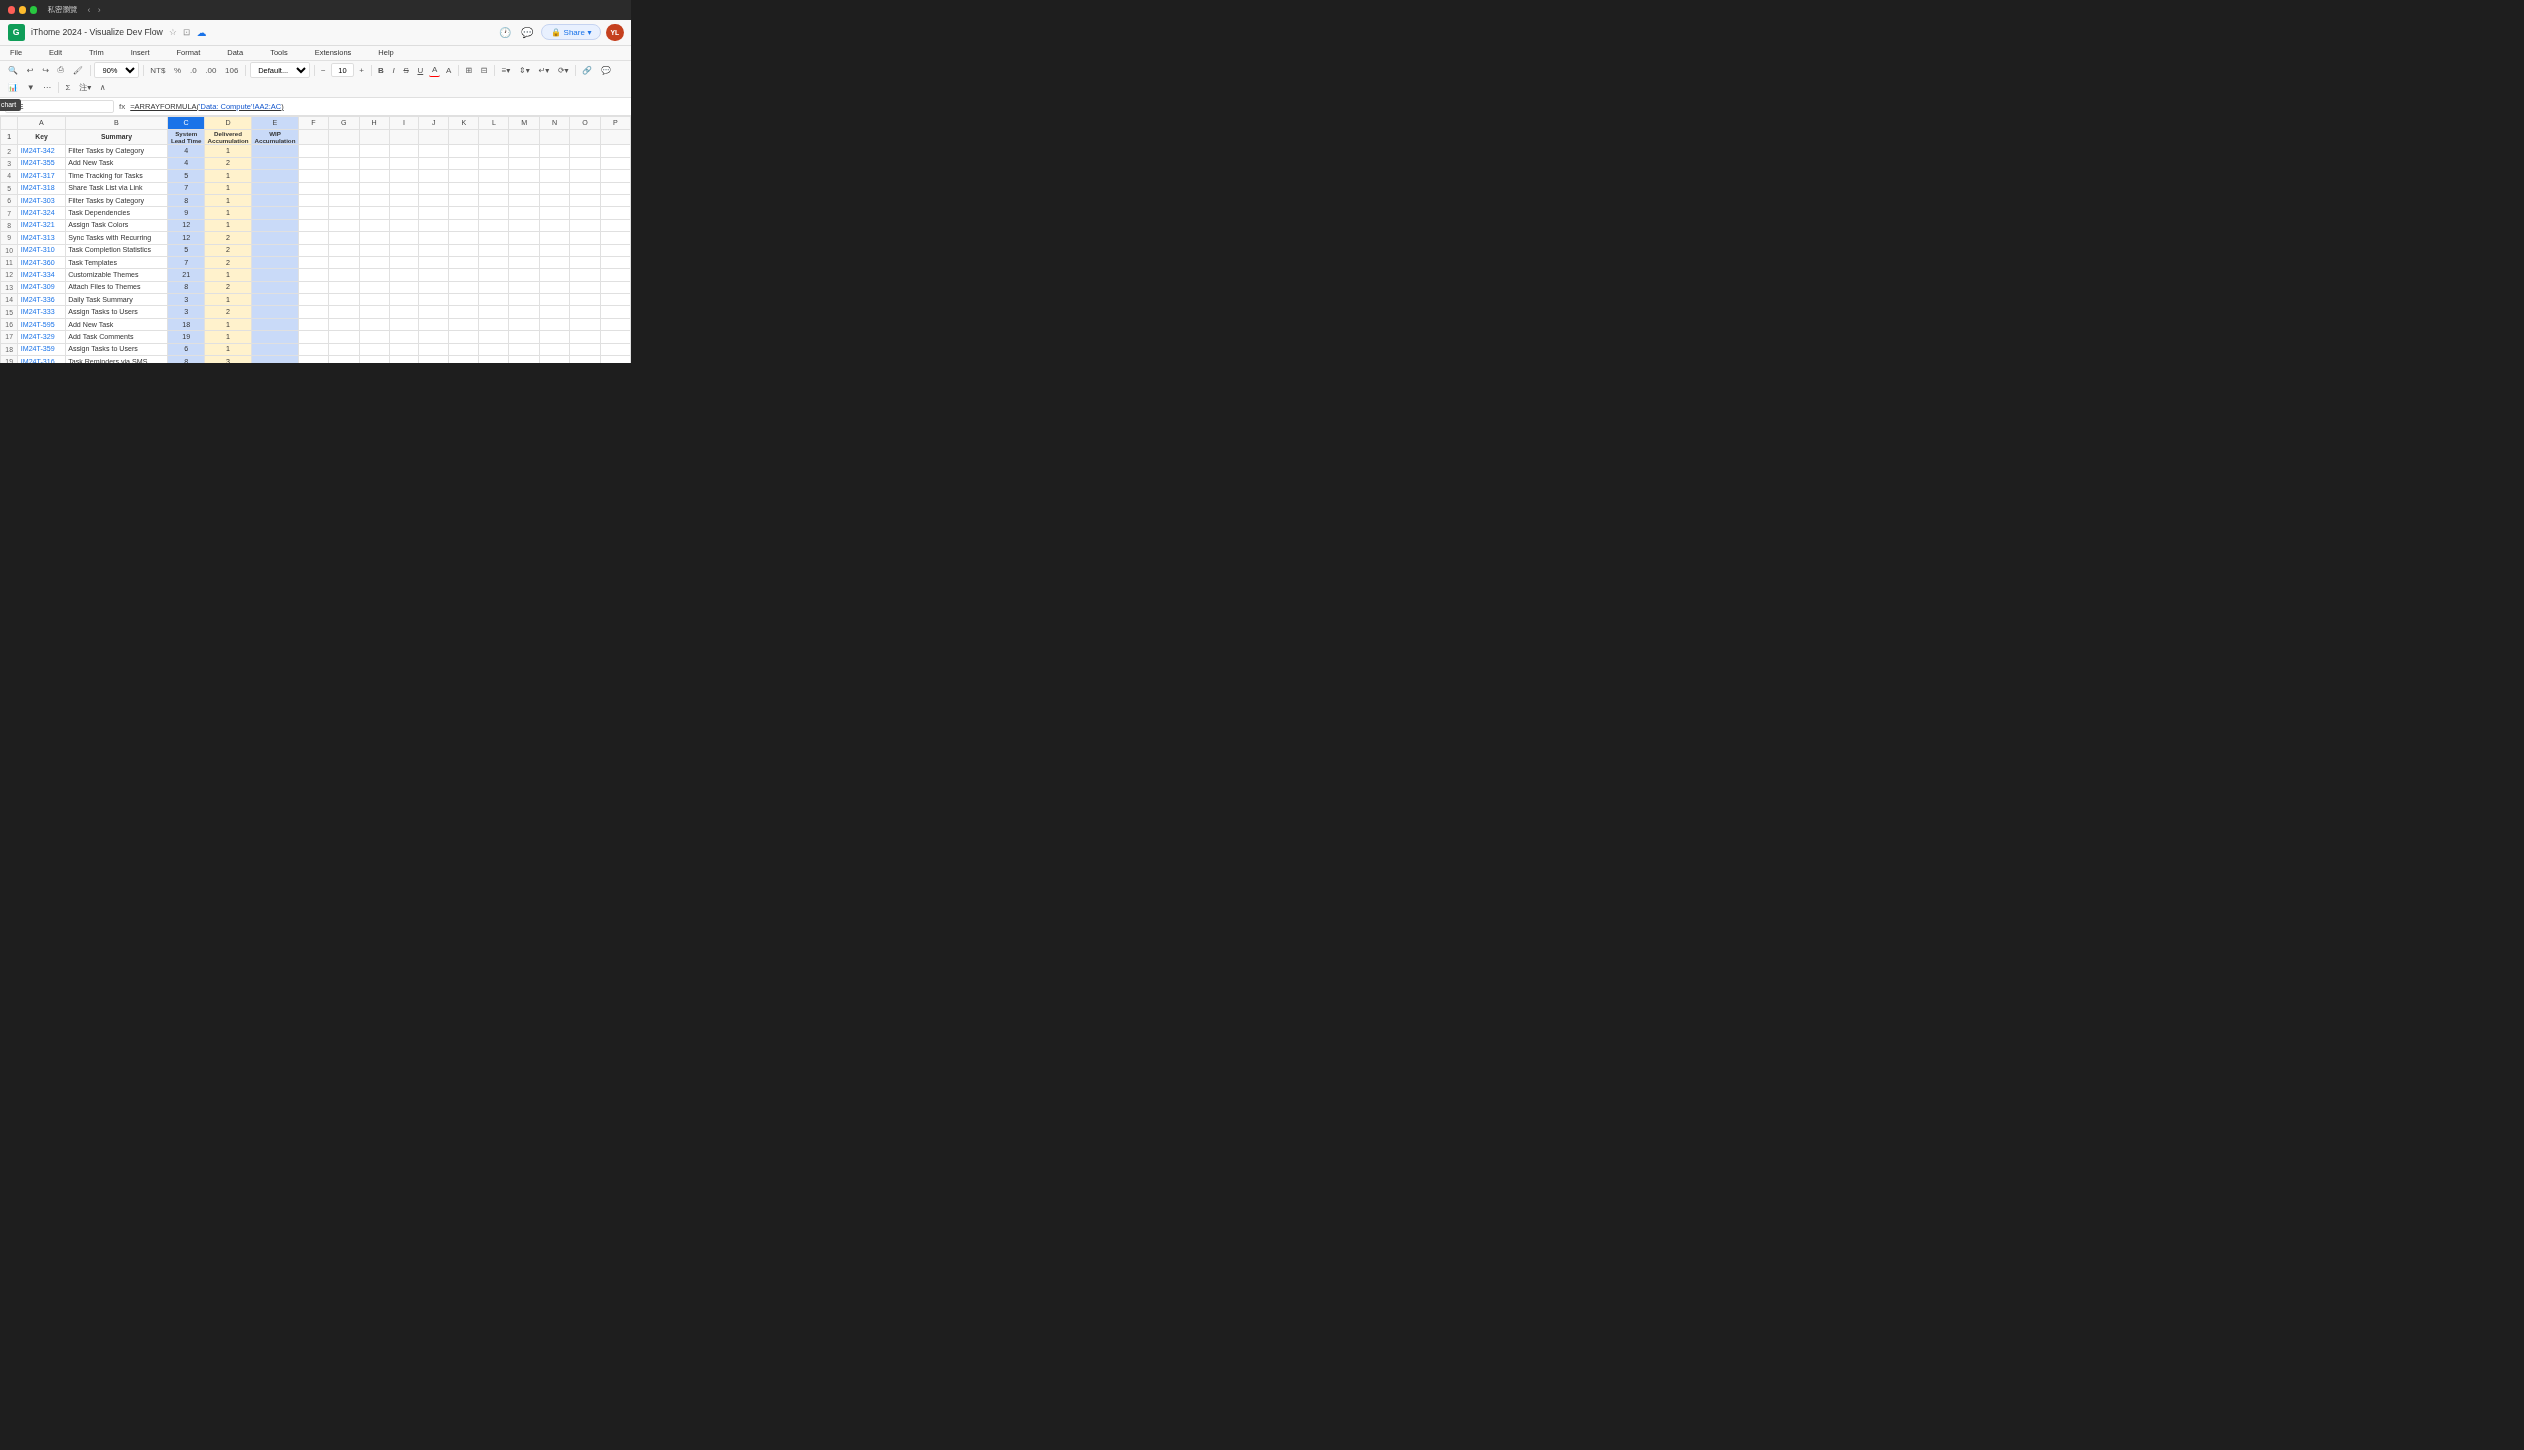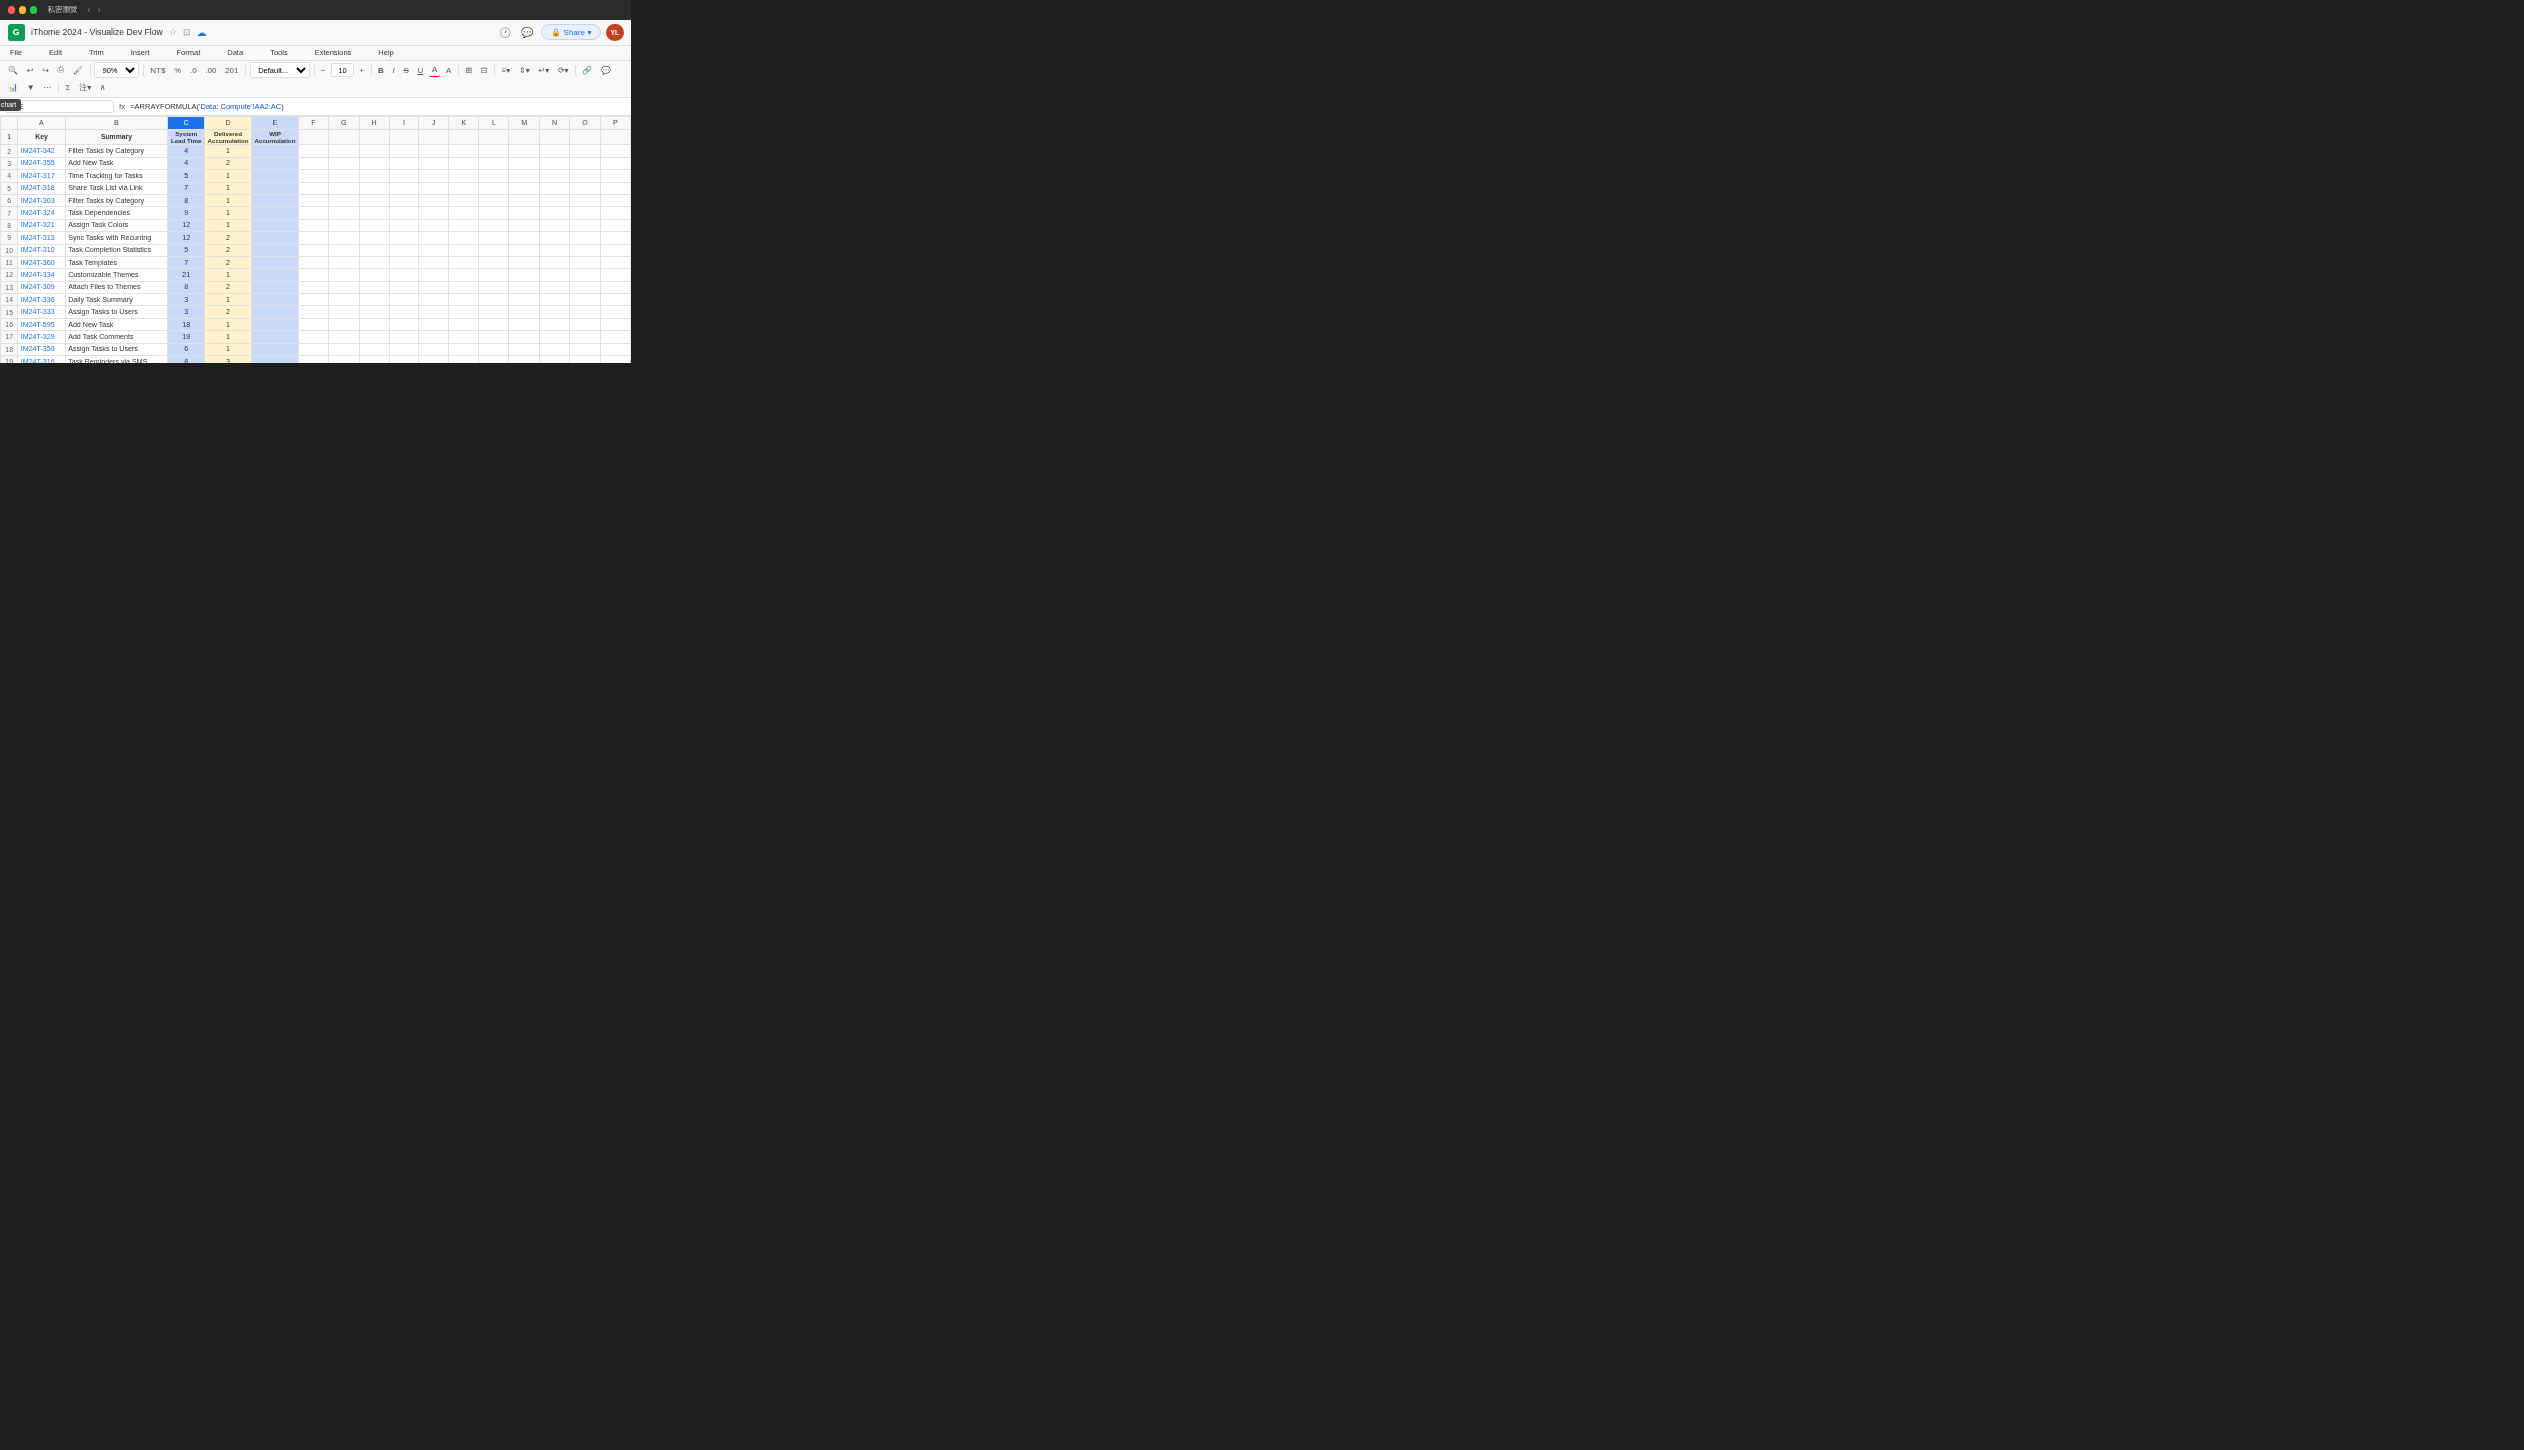--- a/index.html
+++ b/index.html
@@ -146,20 +146,21 @@
       padding: 1.2px 5px;
       font-size: 7.5px;
       min-width: 37px;
       background: white;
     }
     .formula-icon { color: #555; font-size: 8px; }
     .formula-content {
       font-size: 7.5px;
       color: #333;
       flex: 1;
+      text-decoration: underline;
     }
 
     
     .spreadsheet {
       display: flex;
       flex-direction: column;
       background: white;
       height: calc(100% - 174px);
       overflow: hidden;
       flex: 1;
@@ -358,21 +359,21 @@
     <button class="toolbar-btn">🖌</button>
     <div class="toolbar-separator"></div>
     <select class="toolbar-zoom">
       <option>90%</option>
     </select>
     <div class="toolbar-separator"></div>
     <button class="toolbar-btn">NT$</button>
     <button class="toolbar-btn">%</button>
     <button class="toolbar-btn">.0</button>
     <button class="toolbar-btn">.00</button>
-    <button class="toolbar-btn">201</button>
+    <button class="toolbar-btn">106</button>
     <div class="toolbar-separator"></div>
     <select class="toolbar-font">
       <option>Default...</option>
     </select>
     <div class="toolbar-separator"></div>
     <button class="toolbar-btn">−</button>
     <input class="toolbar-fontsize" value="10" type="text" style="">
     <button class="toolbar-btn">+</button>
     <div class="toolbar-separator"></div>
     <button class="toolbar-btn" style="font-weight:bold;">B</button>

